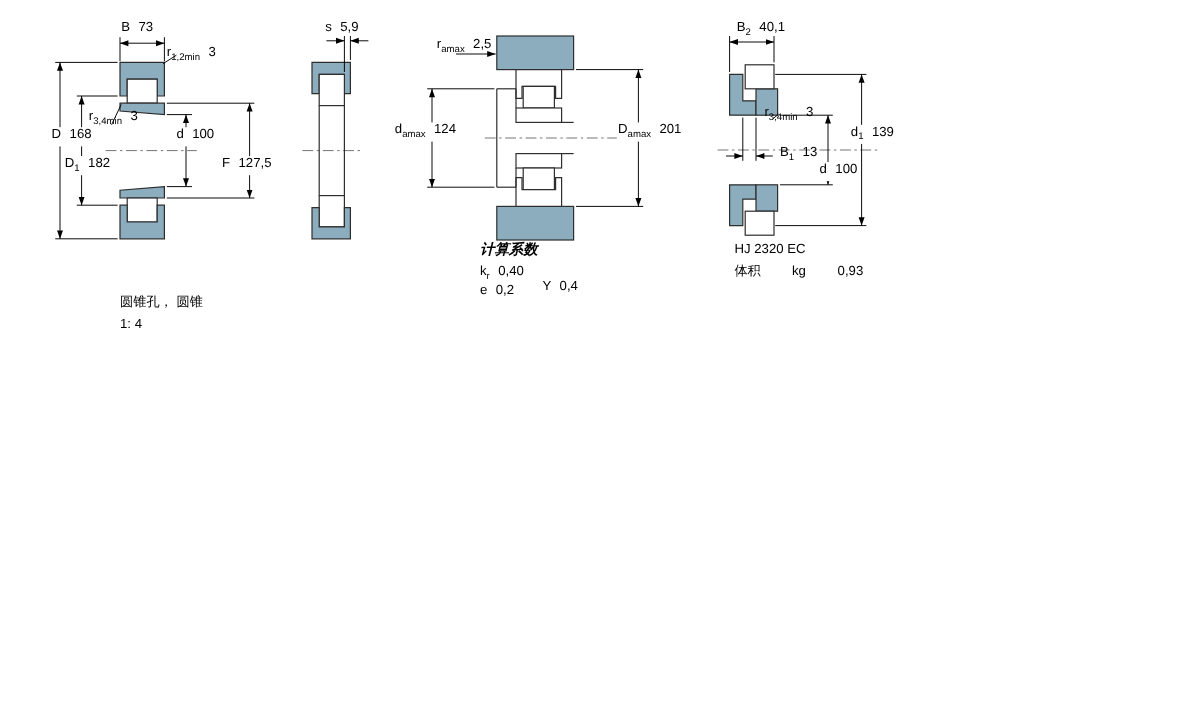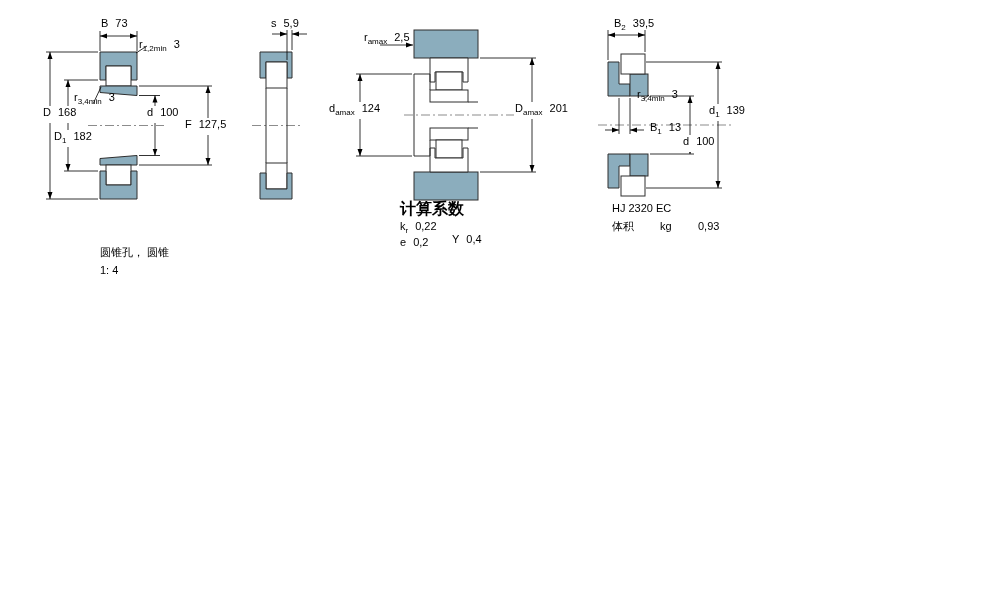--- a/index.html
+++ b/index.html
@@ -13,21 +13,21 @@
   .wht { fill:#ffffff; stroke:#2e2e2e; stroke-width:1; }
   .obj { stroke:#2e2e2e; stroke-width:1; fill:none; }
   .dim { stroke:#000000; stroke-width:0.8; fill:none; }
   .cl  { stroke:#5a5a5a; stroke-width:0.7; fill:none; stroke-dasharray:9 3 2 3; }
 
   
   .lbl { position:absolute; font-size:11px; line-height:13px; white-space:nowrap; }
   .lbl sub { font-size:8px; }
   .lbl .val { margin-left:7px; }
   .mask { background:#ffffff; padding:0 1px; }
-  .bold { font-weight:bold; font-size:16px; }
+  .bold { font-weight:bold; font-size:12px;font-style:italic; }
 </style>
 </head>
 <body>
 
 <div class="canvas">
 
   <svg class="linework" width="1000" height="600" viewBox="0 0 1000 600">
     <defs>
       <marker id="ae" markerWidth="8" markerHeight="7" refX="7" refY="3.5" orient="auto" markerUnits="userSpaceOnUse">
         <path d="M0,1 L7,3.5 L0,6 Z" fill="#000"></path>
@@ -169,35 +169,35 @@
       </g>
     </g>
   </svg>
 
   <div class="lbl" style="left:101px;top:17px"><span>B</span><sub></sub><span class="val">73</span></div>
   <div class="lbl" style="left:139px;top:38px"><span>r</span><sub>1,2min</sub><span class="val">3</span></div>
   <div class="lbl" style="left:74px;top:91px"><span>r</span><sub>3,4min</sub><span class="val">3</span></div>
   <div class="lbl mask" style="left:146px;top:106px"><span>d</span><sub></sub><span class="val">100</span></div>
   <div class="lbl mask" style="left:42px;top:106px"><span>D</span><sub></sub><span class="val">168</span></div>
   <div class="lbl mask" style="left:53px;top:130px"><span>D</span><sub>1</sub><span class="val">182</span></div>
-  <div class="lbl mask" style="left:184px;top:118px"><span>F</span><sub></sub><span class="val">127,5</span></div>
+  <div class="lbl mask" style="left:184px;top:130px"><span>F</span><sub></sub><span class="val">127,5</span></div>
   <div class="lbl" style="left:100px;top:246px"><span>圆锥孔， 圆锥</span></div>
   <div class="lbl" style="left:100px;top:264px"><span>1: 4</span></div>
 
   <div class="lbl" style="left:271px;top:17px"><span>s</span><sub></sub><span class="val">5,9</span></div>
 
   <div class="lbl" style="left:364px;top:31px"><span>r</span><sub>amax</sub><span class="val">2,5</span></div>
   <div class="lbl mask" style="left:328px;top:102px"><span>d</span><sub>amax</sub><span class="val">124</span></div>
   <div class="lbl mask" style="left:514px;top:102px"><span>D</span><sub>amax</sub><span class="val">201</span></div>
   <div class="lbl bold" style="left:400px;top:202px"><span>计算系数</span></div>
-  <div class="lbl" style="left:400px;top:220px"><span>k</span><sub>r</sub><span class="val">0,22</span></div>
+  <div class="lbl" style="left:400px;top:220px"><span>k</span><sub>r</sub><span class="val">0,40</span></div>
   <div class="lbl" style="left:400px;top:236px"><span>e</span><sub></sub><span class="val">0,2</span></div>
   <div class="lbl" style="left:452px;top:233px"><span>Y</span><sub></sub><span class="val">0,4</span></div>
 
-  <div class="lbl" style="left:614px;top:17px"><span>B</span><sub>2</sub><span class="val">39,5</span></div>
+  <div class="lbl" style="left:614px;top:17px"><span>B</span><sub>2</sub><span class="val">40,1</span></div>
   <div class="lbl" style="left:637px;top:88px"><span>r</span><sub>3,4min</sub><span class="val">3</span></div>
   <div class="lbl" style="left:650px;top:121px"><span>B</span><sub>1</sub><span class="val">13</span></div>
   <div class="lbl mask" style="left:682px;top:135px"><span>d</span><sub></sub><span class="val">100</span></div>
   <div class="lbl mask" style="left:708px;top:104px"><span>d</span><sub>1</sub><span class="val">139</span></div>
   <div class="lbl" style="left:612px;top:202px"><span>HJ 2320 EC</span></div>
   <div class="lbl" style="left:612px;top:220px"><span>体积</span></div>
   <div class="lbl" style="left:660px;top:220px"><span>kg</span></div>
   <div class="lbl" style="left:698px;top:220px"><span>0,93</span></div>
 
 </div>

